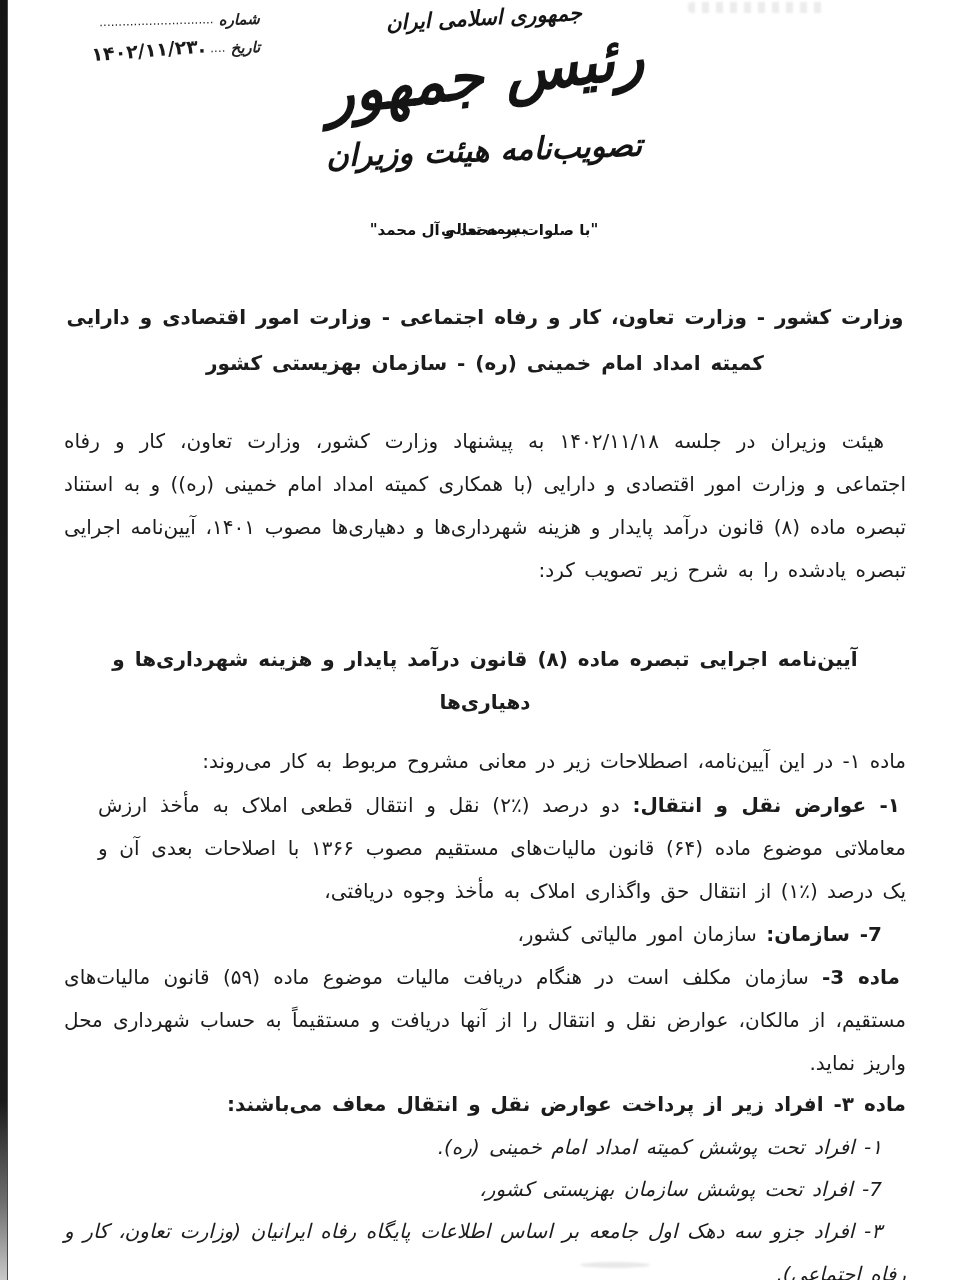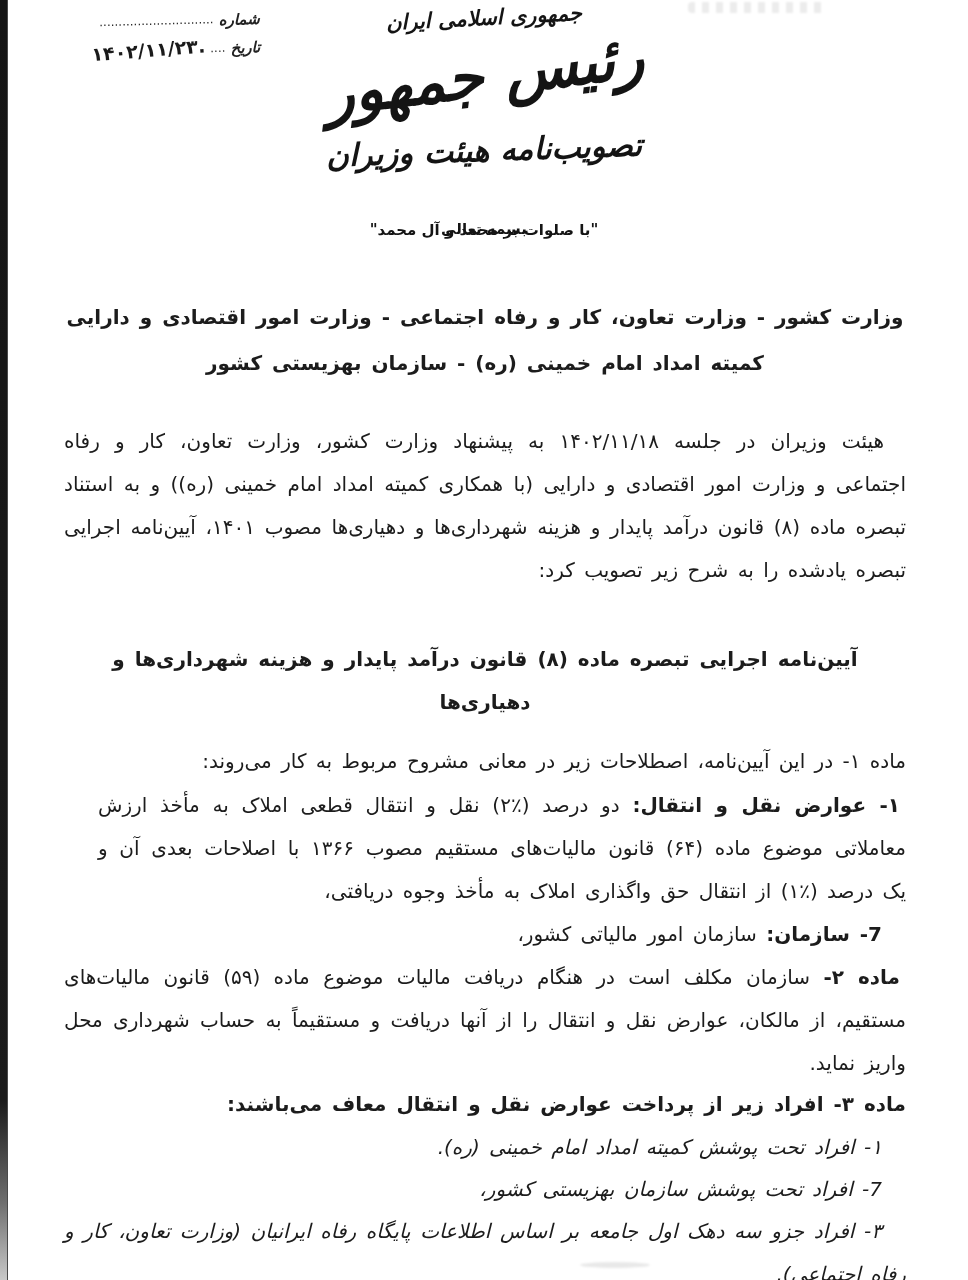--- a/index.html
+++ b/index.html
@@ -123,21 +123,21 @@
 
   <div class="tx art1-item1">
     <span class="lead">۱- عوارض نقل و انتقال:</span><span> دو درصد (٪۲) نقل و انتقال قطعی املاک به مأخذ ارزش معاملاتی موضوع ماده (۶۴) قانون مالیات‌های مستقیم مصوب ۱۳۶۶ با اصلاحات بعدی آن و یک درصد (٪۱) از انتقال حق واگذاری املاک به مأخذ وجوه دریافتی،</span>
   </div>
 
   <div class="tx art1-item2">
     <span class="lead">7- سازمان:</span><span> سازمان امور مالیاتی کشور،</span>
   </div>
 
   <div class="tx art2">
-    <span class="lead">ماده ۲-</span><span> سازمان مکلف است در هنگام دریافت مالیات موضوع ماده (۵۹) قانون مالیات‌های مستقیم، از مالکان، عوارض نقل و انتقال را از آنها دریافت و مستقیماً به حساب شهرداری محل واریز نماید.</span>
+    <span class="lead">ماده 3-</span><span> سازمان مکلف است در هنگام دریافت مالیات موضوع ماده (۵۹) قانون مالیات‌های مستقیم، از مالکان، عوارض نقل و انتقال را از آنها دریافت و مستقیماً به حساب شهرداری محل واریز نماید.</span>
   </div>
 
   <div class="tx art3-head">ماده ۳- افراد زیر از پرداخت عوارض نقل و انتقال معاف می‌باشند:</div>
   <div class="tx a3i art3-item1">۱- افراد تحت پوشش کمیته امداد امام خمینی (ره).</div>
   <div class="tx a3i art3-item2">7- افراد تحت پوشش سازمان بهزیستی کشور،</div>
   <div class="tx a3i art3-item3">۳- افراد جزو سه دهک اول جامعه بر اساس اطلاعات پایگاه رفاه ایرانیان (وزارت تعاون، کار و رفاه اجتماعی).</div>
 
 </div>
 
 </body></html>

